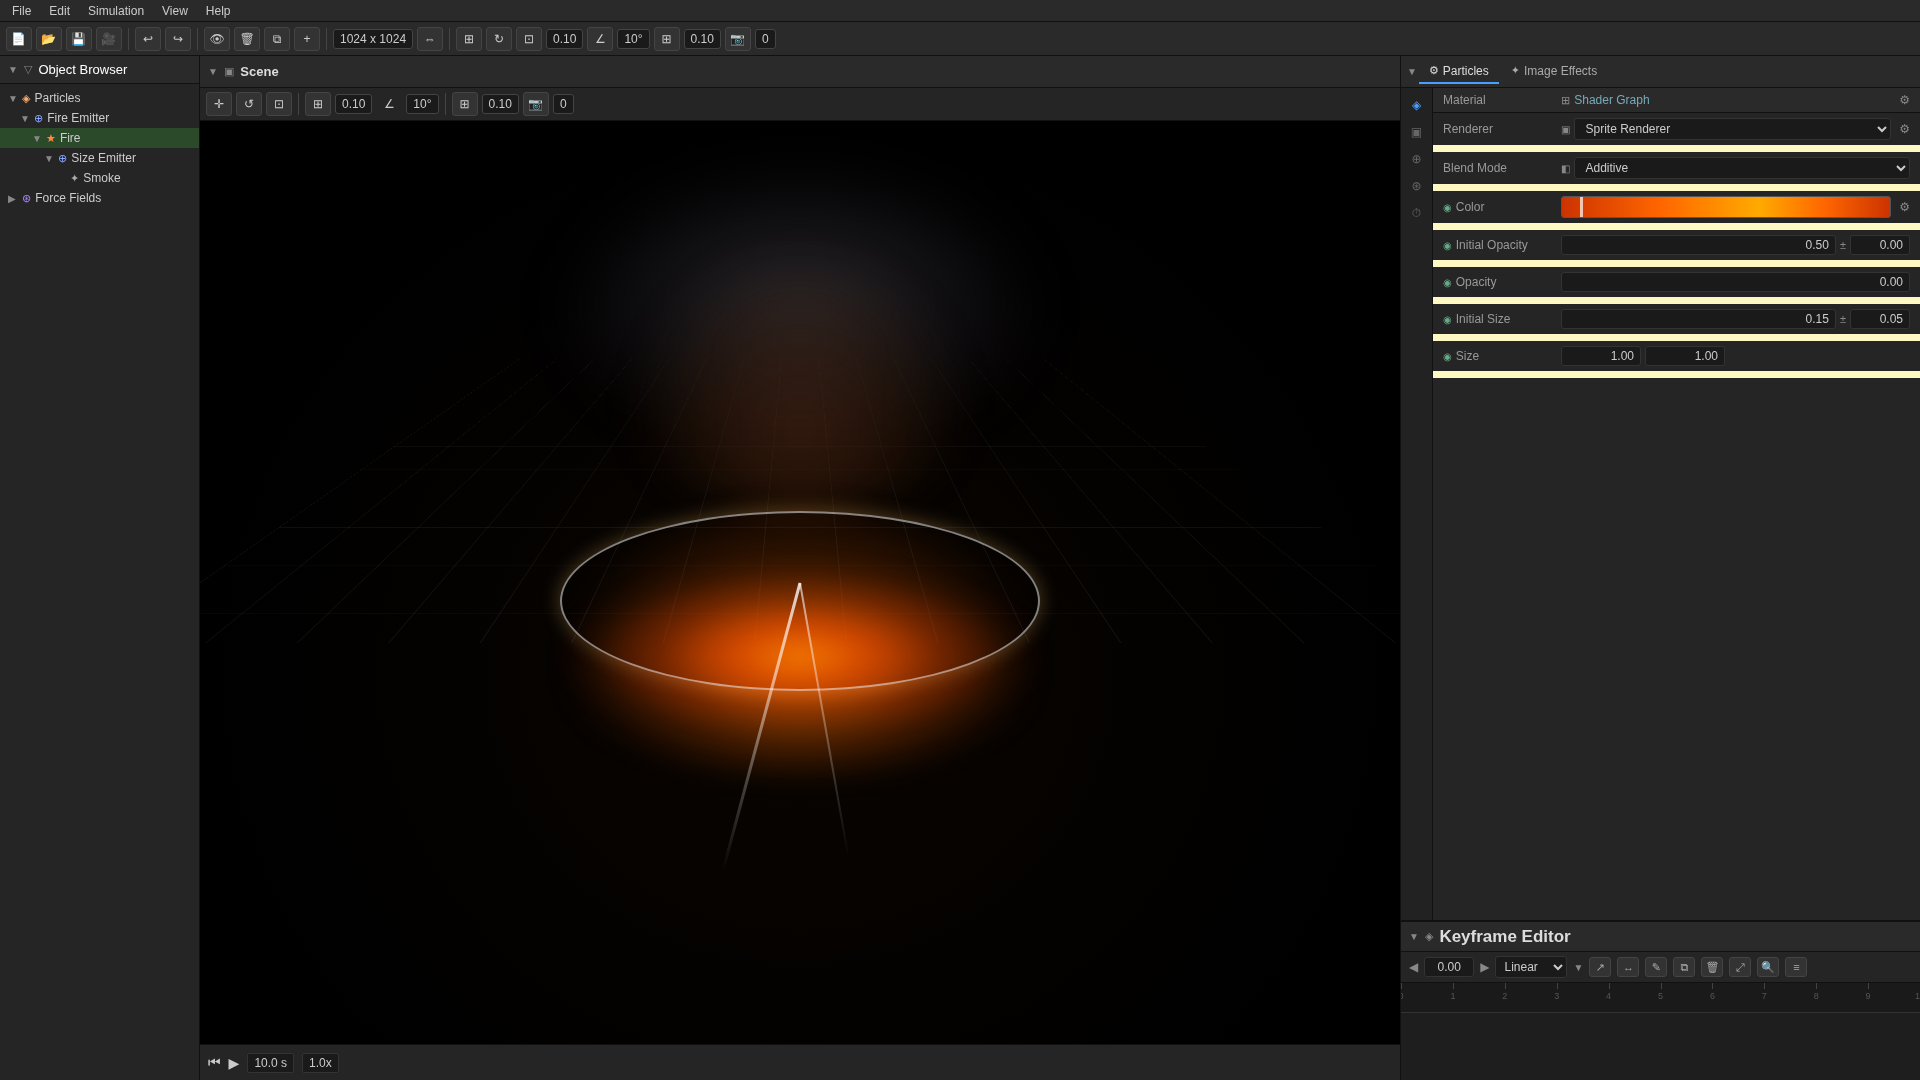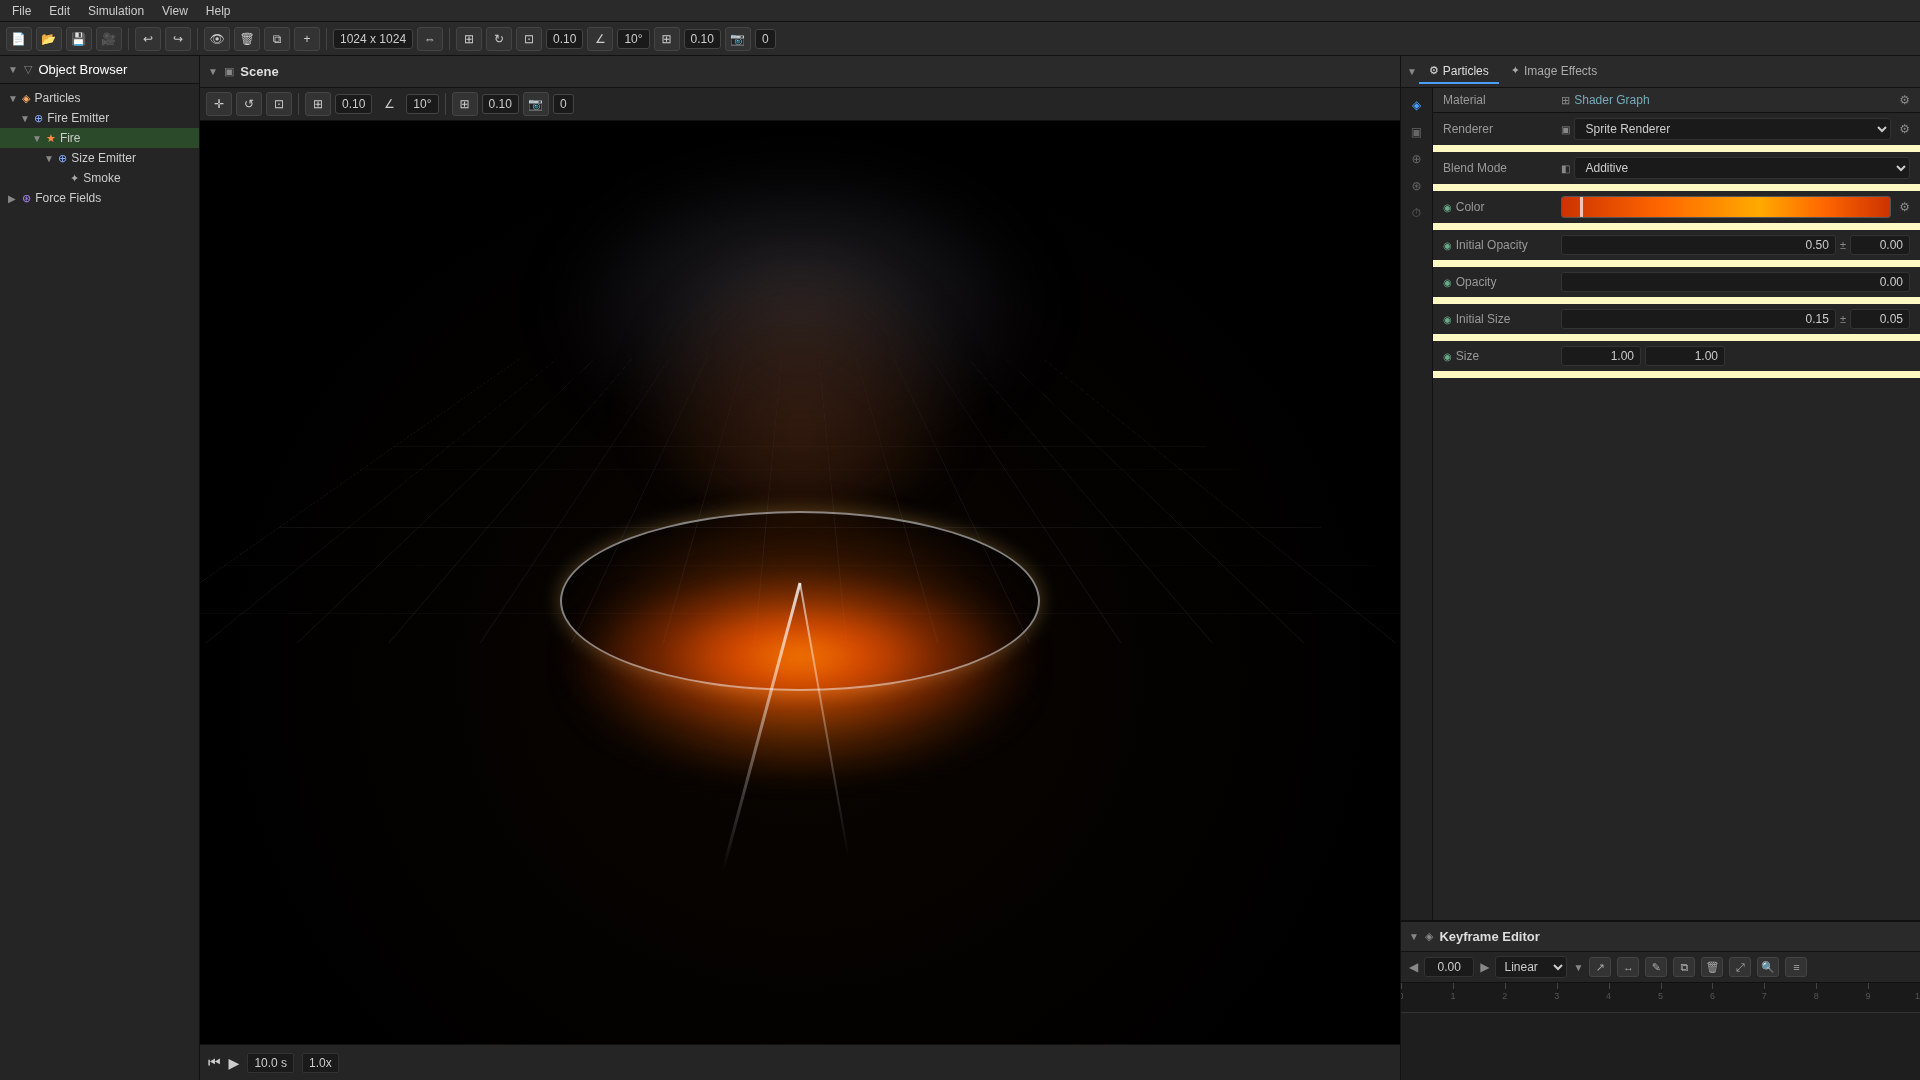--- a/index.html
+++ b/index.html
@@ -449,21 +449,21 @@
       background: #2a2a2a;
       height: 30px;
       display: flex;
       align-items: center;
       padding: 0 8px;
       gap: 6px;
       border-bottom: 1px solid #111;
     }
     .kf-title {
       color: #ddd;
-      font-size: 13px;
+      font-size: 17px;
       font-weight: 600;
     }
     .kf-toolbar {
       display: flex;
       align-items: center;
       padding: 4px 8px;
       gap: 6px;
       background: #252525;
       border-bottom: 1px solid #111;
     }

